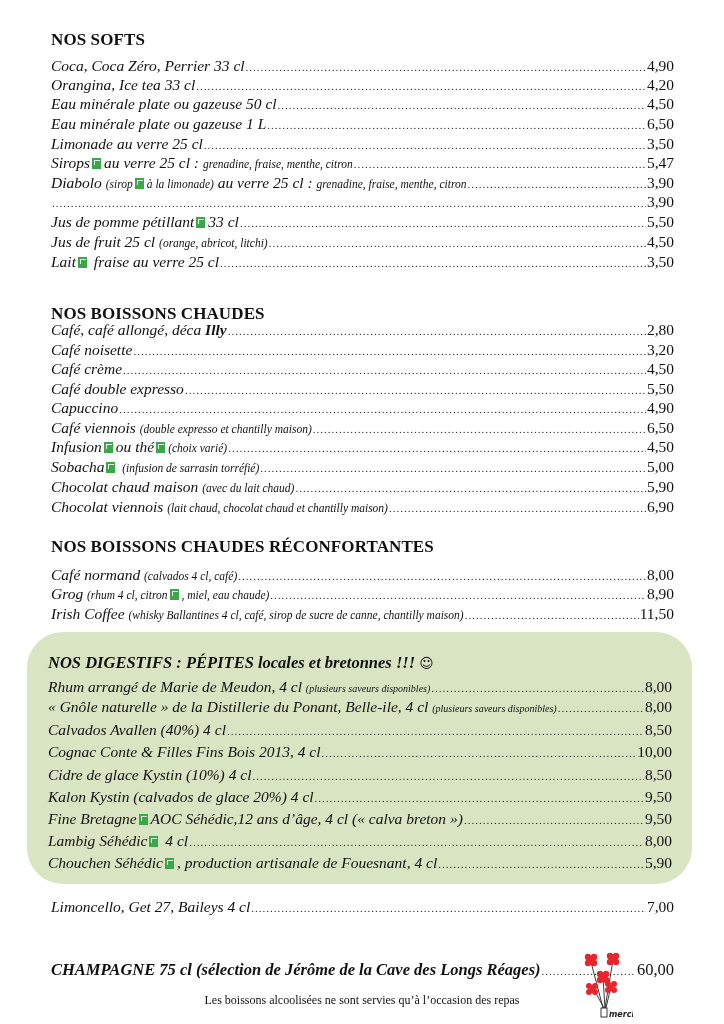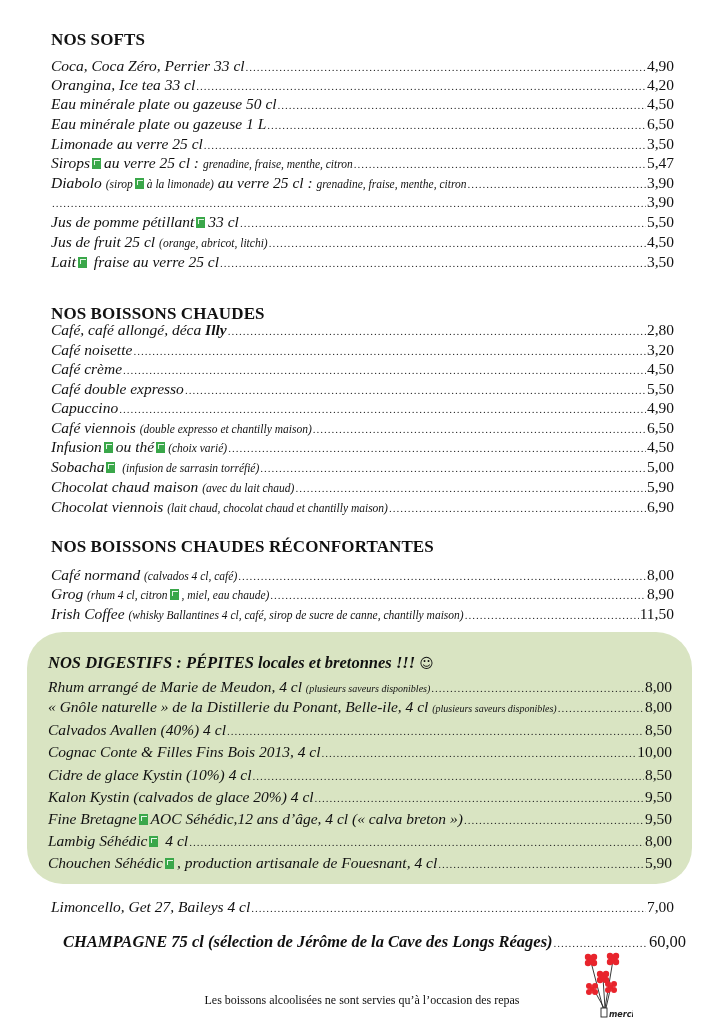--- a/index.html
+++ b/index.html
@@ -265,21 +265,21 @@
     <span class="leader"></span>
     <span class="price">5,90</span>
   </div>
 
   <div class="row" style="top:897px">
     <span class="label">Limoncello, Get 27, Baileys 4 cl</span>
     <span class="leader"></span>
     <span class="price">7,00</span>
   </div>
 
-  <div class="row champ" style="top:932px; font-weight:bold;margin-left:12px;">
+  <div class="row champ" style="top:960px; font-weight:bold;">
     <span class="label">CHAMPAGNE 75 cl (sélection de Jérôme de la Cave des Longs Réages)</span>
     <span class="leader" style="font-weight:normal"></span>
     <span class="price" style="font-weight:normal">60,00</span>
   </div>
 
   <div class="footer-note">Les boissons alcoolisées ne sont servies qu’à l’occasion des repas</div>
 
   <svg class="merci" viewBox="0 0 50 72">
     <g stroke="#222" stroke-width="0.9" fill="none">
       <line x1="20" y1="60" x2="8" y2="14"></line>

